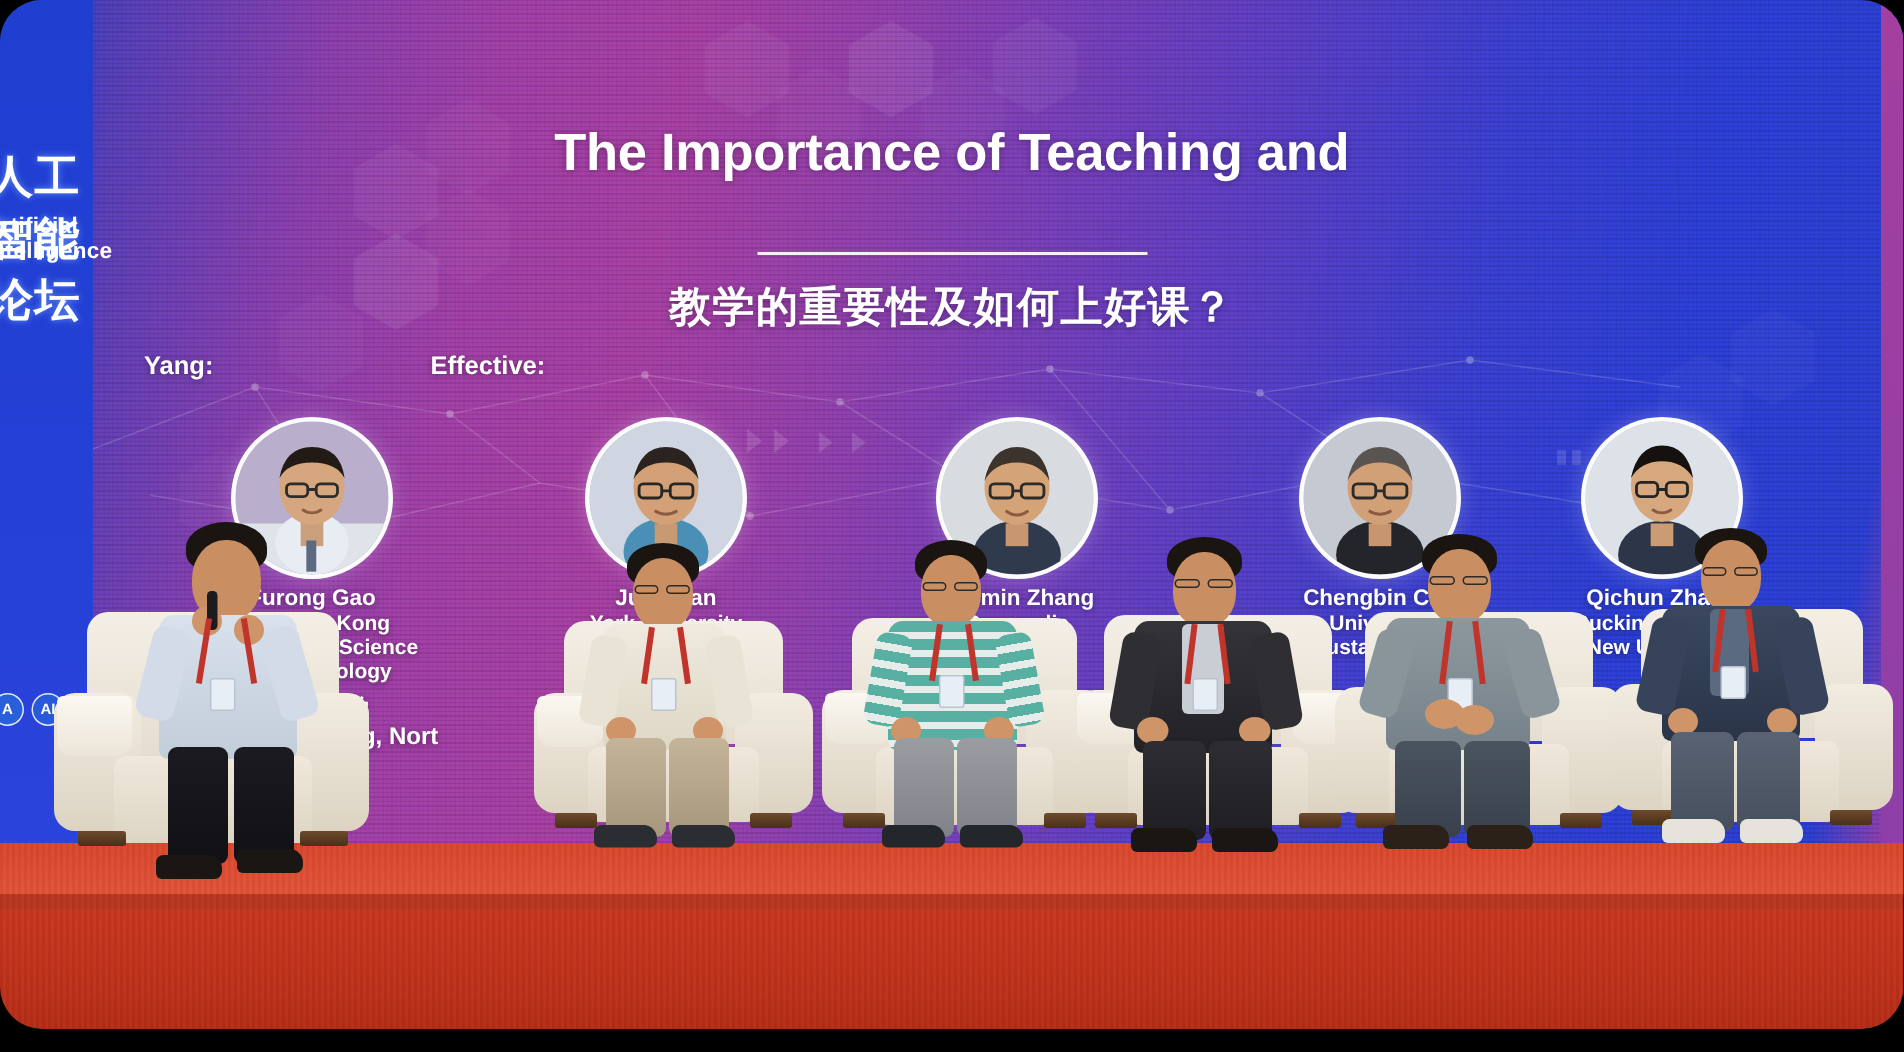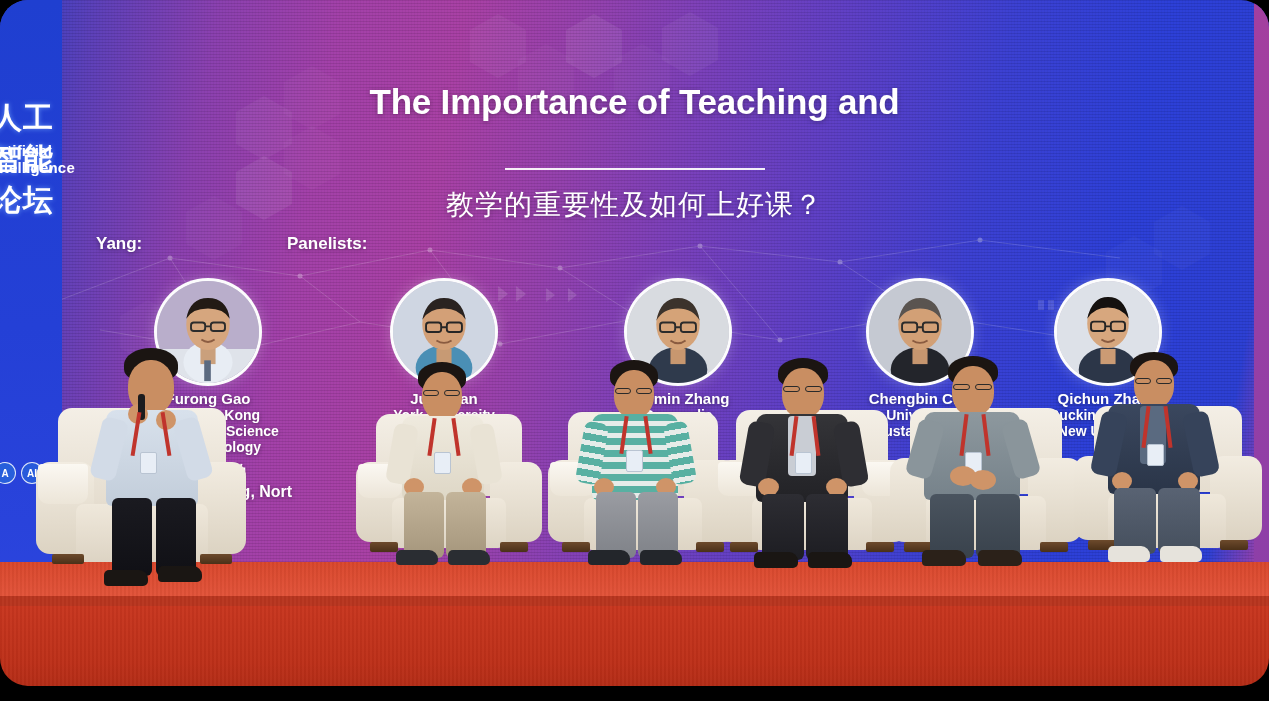--- a/index.html
+++ b/index.html
@@ -76,21 +76,21 @@
     position:absolute; left:0; top:82px; width:1269px; text-align:center;
     color:#ffffff; font-size:35px; font-weight:bold; line-height:1.12;
     letter-spacing:-.2px; text-shadow:0 1px 5px rgba(0,0,0,.30);
   }
   .title-rule {
     position:absolute; left:505px; top:168px; width:260px; height:2px;
     background:rgba(255,255,255,.92);
   }
   .title-cn {
     position:absolute; left:0; top:186px; width:1269px; text-align:center;
-    color:#ffffff; font-size:28px; font-weight:normal; letter-spacing:1px;
+    color:#ffffff; font-size:28px; font-weight:bold; letter-spacing:1px;
     text-shadow:0 1px 5px rgba(0,0,0,.30);
   }
 
   
   .role {
     position:absolute; color:#ffffff; font-size:17px; font-weight:bold;
     text-shadow:0 1px 4px rgba(0,0,0,.35);
   }
   .role-chair { left:96px; top:234px; }
   .role-panel { left:287px; top:234px; }
@@ -244,21 +244,21 @@
     <div class="badge b3">●</div>
   </div>
 
   <div class="title-en">
     <div>The Importance of Teaching and</div>
   </div>
   <div class="title-rule"></div>
   <div class="title-cn">教学的重要性及如何上好课？</div>
 
   <div class="role role-chair">Yang:</div>
-  <div class="role role-panel">Panelists:</div>
+  <div class="role role-panel">Effective:</div>
 
   <div class="pcard" style="left:108px; top:278px;">
     <div class="pframe">
       <svg class="pface" viewBox="0 0 108 108">
         <rect width="108" height="108" fill="#b9aecb"></rect>
         <rect y="72" width="108" height="36" fill="#dfe3ea"></rect>
         <ellipse cx="54" cy="86" rx="26" ry="22" fill="#e8edf4"></ellipse>
         <rect x="46" y="70" width="16" height="18" fill="#caa07c"></rect>
         <ellipse cx="54" cy="46" rx="23" ry="27" fill="#d6a67e"></ellipse>
         <path d="M31 40 q4 -22 23 -22 q20 0 23 22 q-6 -11 -23 -11 q-17 0 -23 11z" fill="#221a14"></path>

